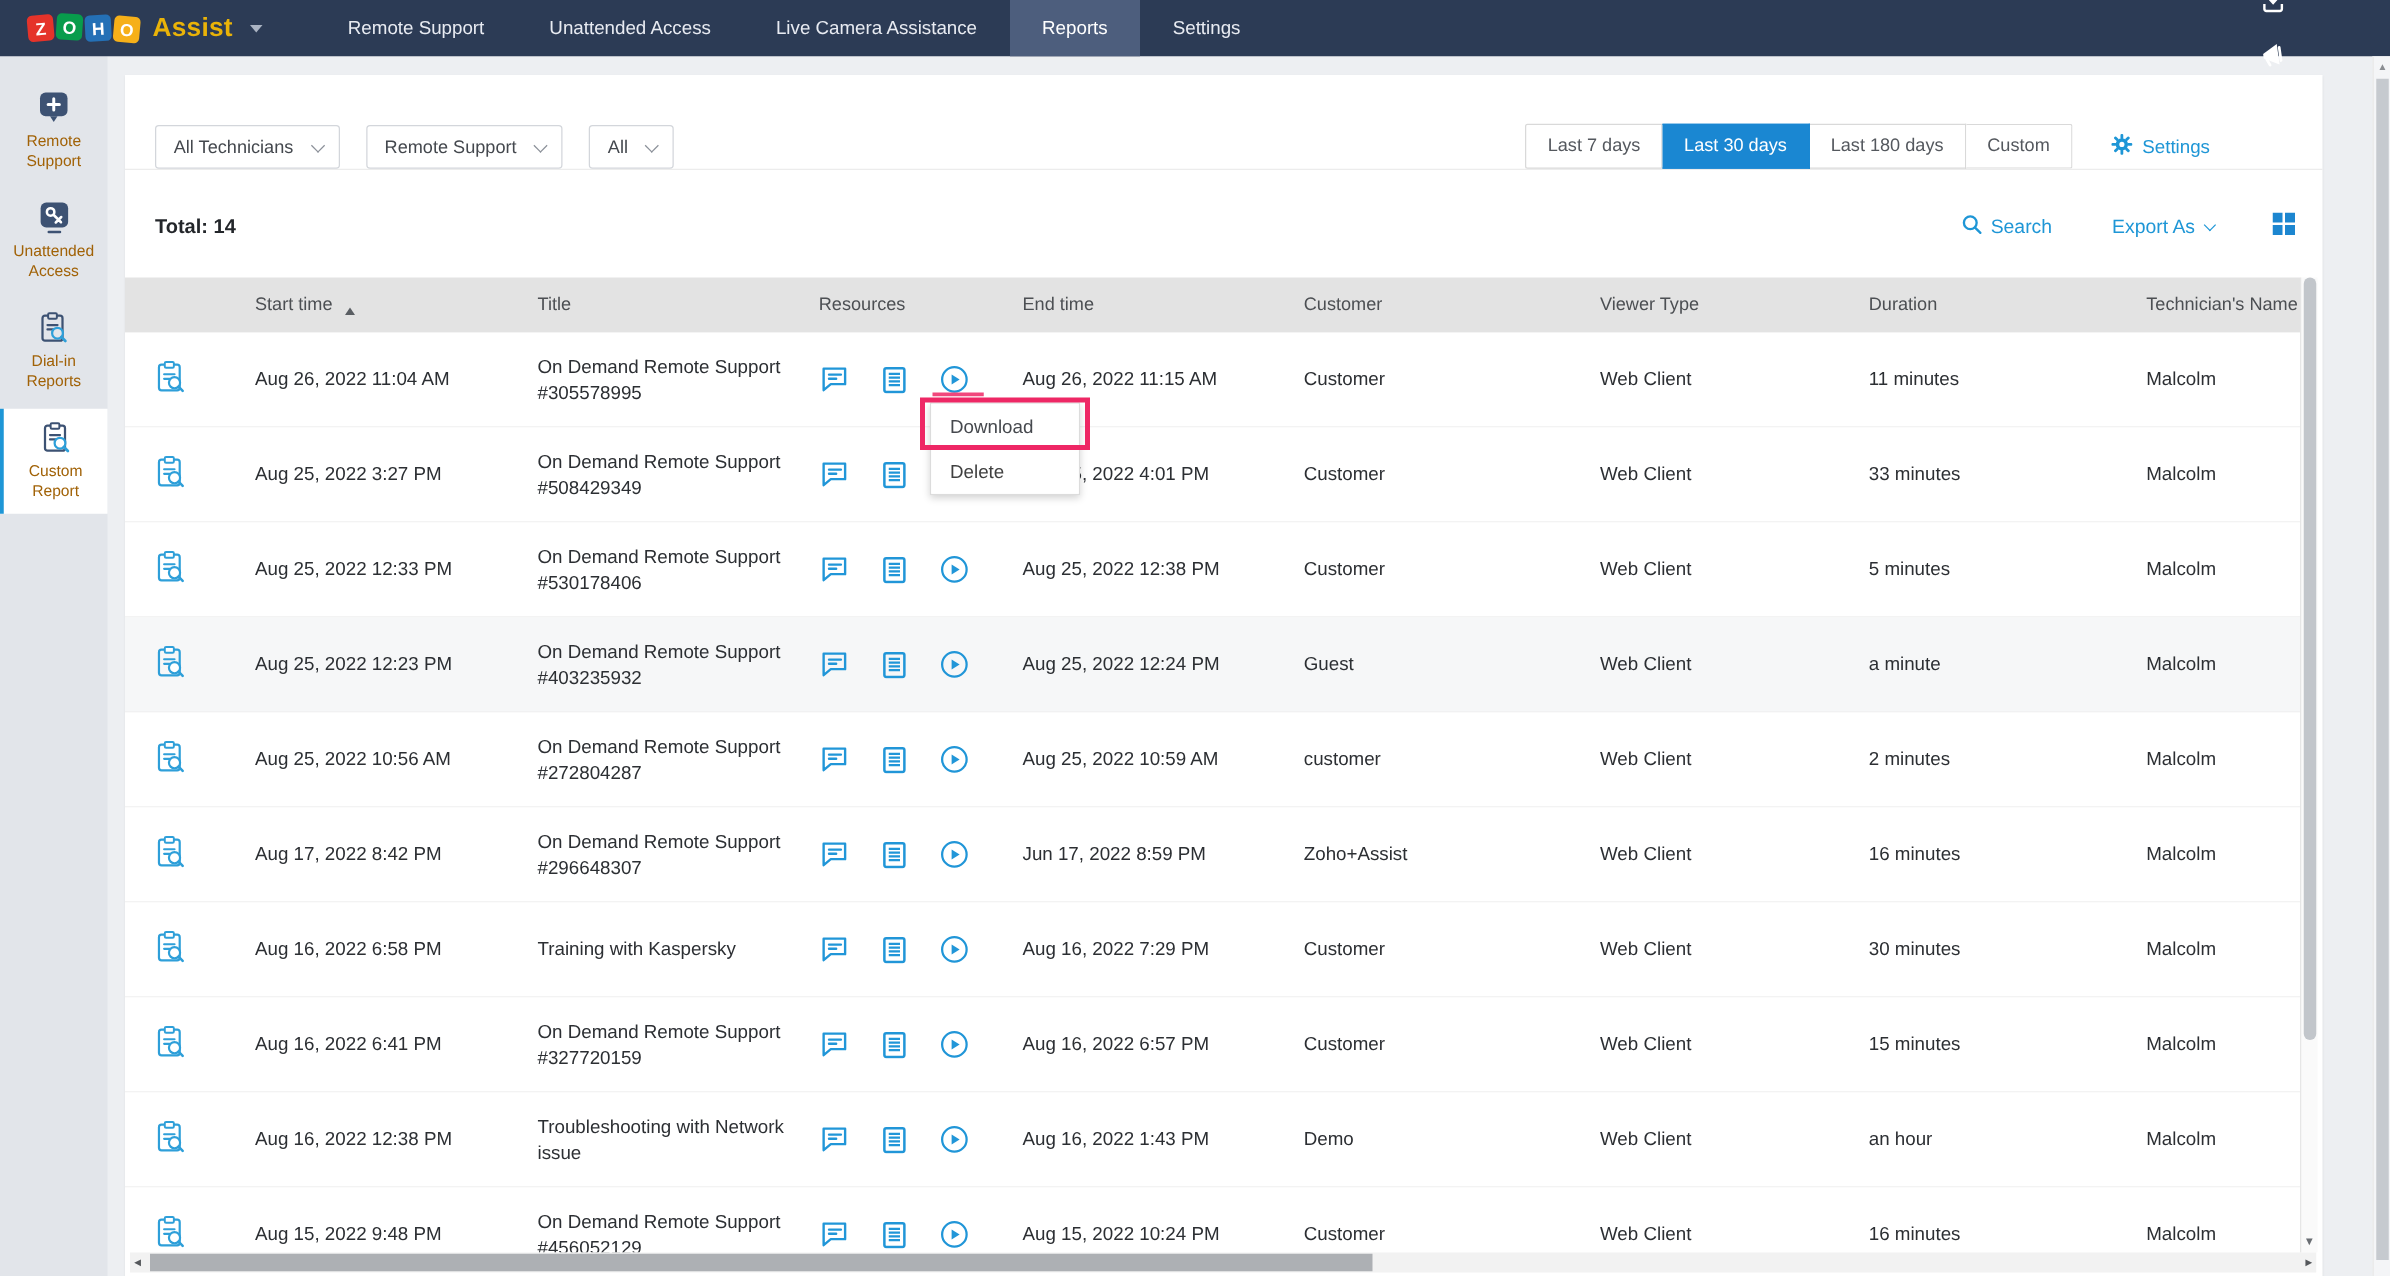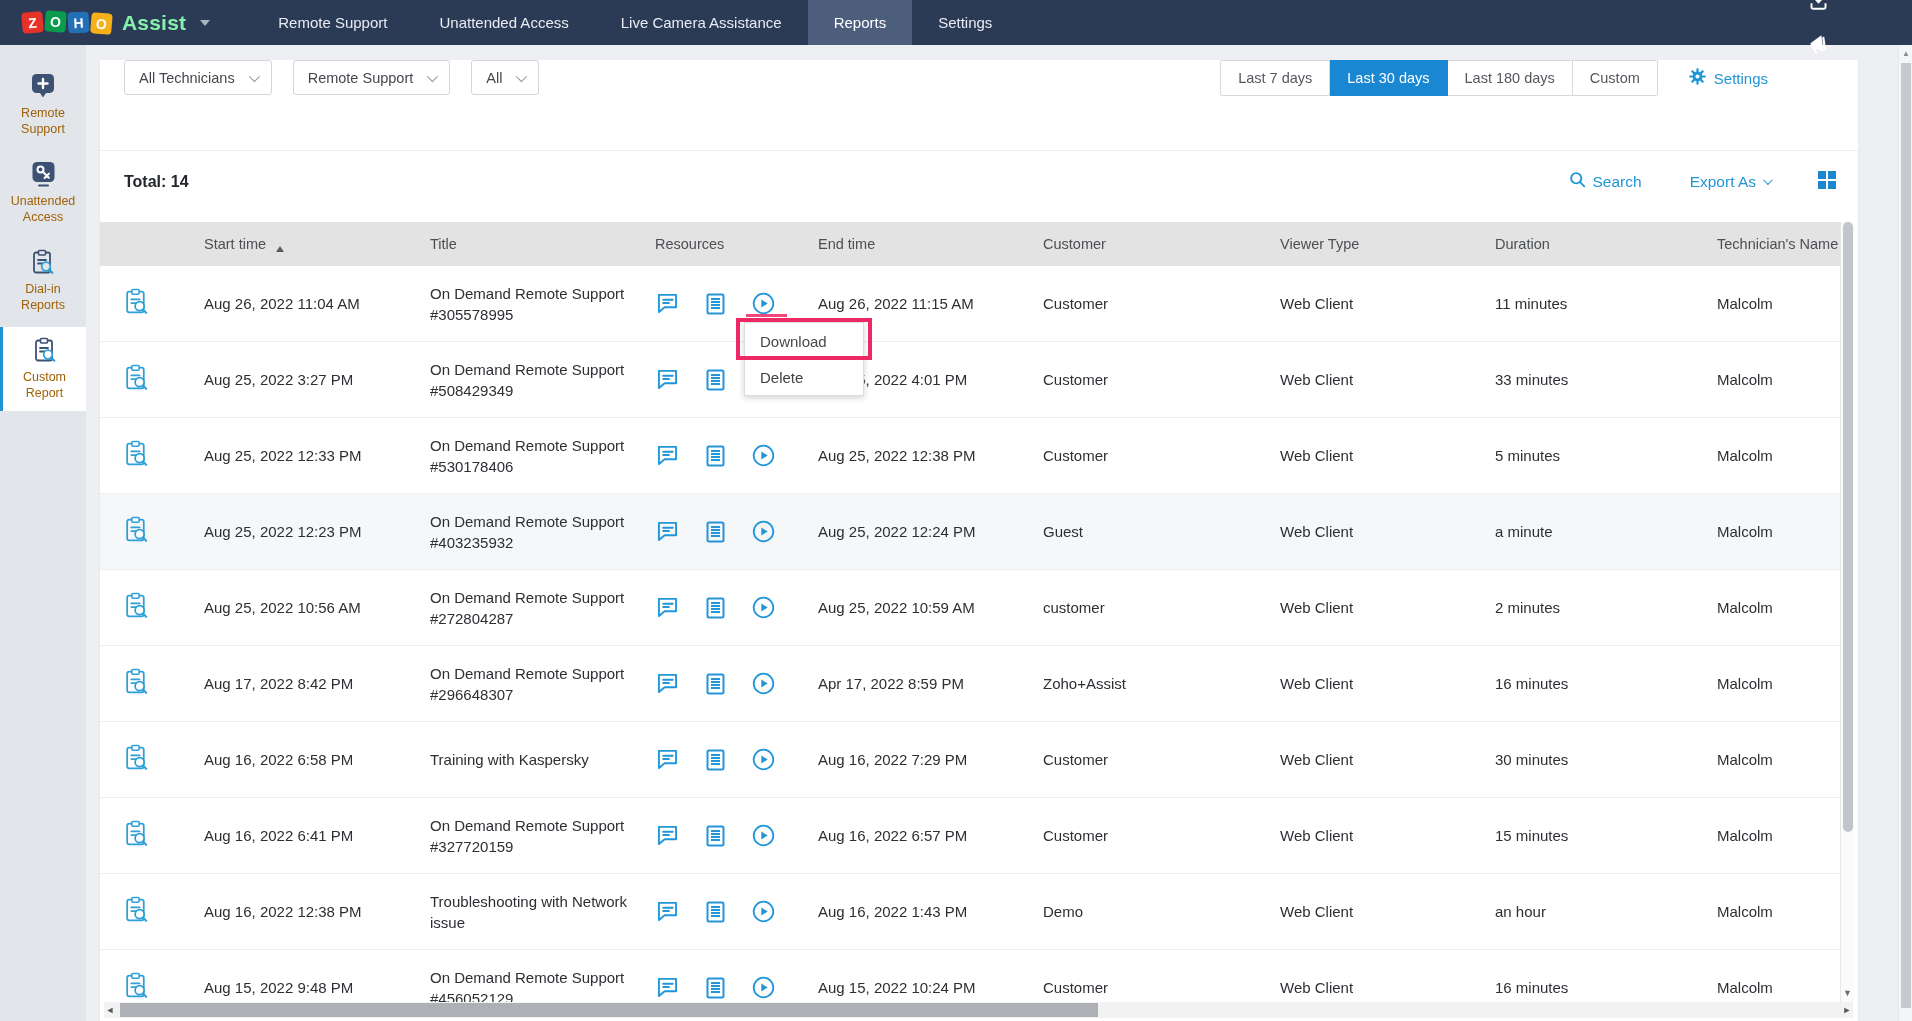--- a/index.html
+++ b/index.html
@@ -7,21 +7,21 @@
   body { font-family:"Liberation Sans", sans-serif; background:#edeff2; position:relative; color:#2e2e2e; }
 
   
   .topbar { position:absolute; left:0; top:0; width:1912px; height:45px; background:#2c3b55; display:flex; align-items:center; z-index:50; }
   .logo { display:flex; align-items:center; margin-left:22px; gap:2px; }
   .logo .tile { width:21px; height:21px; border-radius:4px; color:#fff; font-weight:bold; font-size:14px; display:flex; align-items:center; justify-content:center; }
   .logo .tile:nth-child(1){ transform:rotate(-5deg); }
   .logo .tile:nth-child(2){ transform:rotate(4deg) translateY(-1px); }
   .logo .tile:nth-child(3){ transform:rotate(-3deg); }
   .logo .tile:nth-child(4){ transform:rotate(5deg) translateY(1px); }
-  .logo .product { color:#86efac; font-size:21px; font-weight:bold; margin-left:8px; letter-spacing:.2px; }
+  .logo .product { color:#eab308; font-size:21px; font-weight:bold; margin-left:8px; letter-spacing:.2px; }
   .logo-caret { margin-left:12px; }
   .caret-down { width:0; height:0; border-left:5px solid transparent; border-right:5px solid transparent; border-top:6px solid #aab3c2; display:inline-block; }
   .topnav { display:flex; height:45px; margin-left:42px; }
   .topnav .nav-item { padding:0 26px; line-height:45px; color:#e8ebf2; font-size:15px; cursor:pointer; white-space:nowrap; }
   .topnav .nav-item.active { background:#4d5e7d; color:#fff; }
   .topbar-right { margin-left:auto; display:flex; align-items:center; gap:20px; margin-right:20px;flex-direction:column; }
   .dept { display:flex; align-items:center; gap:8px; color:#fff; font-size:14.5px; cursor:pointer; }
   .tb-icon { width:22px; height:22px; display:flex; align-items:center; justify-content:center; cursor:pointer; }
 
   
@@ -29,21 +29,21 @@
   .side-item { width:86px; padding-top:10px; padding-bottom:10px; margin-top:0; text-align:center; cursor:pointer; }
   .side-item:first-child { margin-top:18px; }
   .side-item + .side-item { margin-top:4px; }
   .side-item .lbl { font-size:12.5px; color:#a16207; line-height:16px; margin-top:5px; }
   .side-item.active { background:#fff; border-left:3px solid #1e96d6; }
   .side-icon { height:27px; display:flex; justify-content:center; }
 
   
   .card { position:absolute; left:100px; top:60px; width:1758px; height:961px; background:#fff; box-shadow:0 1px 2px rgba(0,0,0,.06); }
 
-  .filter-row { position:absolute; left:0; top:0; width:100%; height:91px; display:flex; align-items:flex-start; border-bottom:1px solid #ececec; }
+  .filter-row { position:absolute; left:0; top:0; width:100%; height:76px; display:flex; align-items:flex-end; border-bottom:1px solid #ececec; }
   .dd-group { display:flex; gap:21px; margin-left:24px; }
   .dd-btn { height:35px; background:#fff; border:1px solid #d3d6db; border-radius:3px; display:flex; align-items:center; gap:14px; padding:0 14px; font-size:14.5px; color:#44484e; cursor:pointer; white-space:nowrap; }
   .chev { width:8px; height:8px; border-right:1.6px solid #8b9099; border-bottom:1.6px solid #8b9099; transform:rotate(45deg) translateY(-2px); display:inline-block; }
   .range-group { margin-left:auto; display:flex; align-items:center; margin-right:90px; }
   .seg { display:flex; }
   .seg .seg-btn { height:36px; padding:0 17px; background:#fff; border:1px solid #d9d9d9; border-left:none; font-size:14.5px; color:#54585e; display:flex; align-items:center; cursor:pointer; white-space:nowrap; }
   .seg .seg-btn:first-child { border-left:1px solid #d9d9d9; border-radius:2px 0 0 2px; }
   .seg .seg-btn:last-child { border-radius:0 2px 2px 0; }
   .seg .seg-btn.active { background:#1a87d2; border-color:#1a87d2; color:#fff; }
   .settings-link { display:flex; align-items:center; gap:7px; margin-left:30px; color:#1e96d6; font-size:15px; cursor:pointer; }
@@ -526,21 +526,21 @@
               <path d="M5 6h9M5 9h9M5 12h9M5 15h9" stroke="#2196d8" stroke-width="1.8"></path>
             </svg>
       </span>
       <span class="res-icon">
         <svg width="23" height="23" viewBox="0 0 23 23" fill="none">
               <circle cx="11.5" cy="11.5" r="9.8" stroke="#2196d8" stroke-width="1.8"></circle>
               <path d="M9.3 7.5l6.4 4-6.4 4z" fill="#2196d8"></path>
             </svg>
       </span>
     </div>
-    <div class="cell c-end">Apr 17, 2022 8:59 PM</div>
+    <div class="cell c-end">Jun 17, 2022 8:59 PM</div>
     <div class="cell c-customer">Zoho+Assist</div>
     <div class="cell c-viewer">Web Client</div>
     <div class="cell c-duration">16 minutes</div>
     <div class="cell c-tech">Malcolm</div>
   </div>
       <div class="trow grid-cols">
     <div class="cell c-icon">
       <svg width="27" height="28" viewBox="0 0 26 27" fill="none">
             <rect x="4" y="3.5" width="16" height="20" rx="2" stroke="#2e9fd9" stroke-width="1.7"></rect>
             <rect x="8.5" y="1.5" width="7" height="4.5" rx="1" fill="#fff" stroke="#2e9fd9" stroke-width="1.5"></rect>

